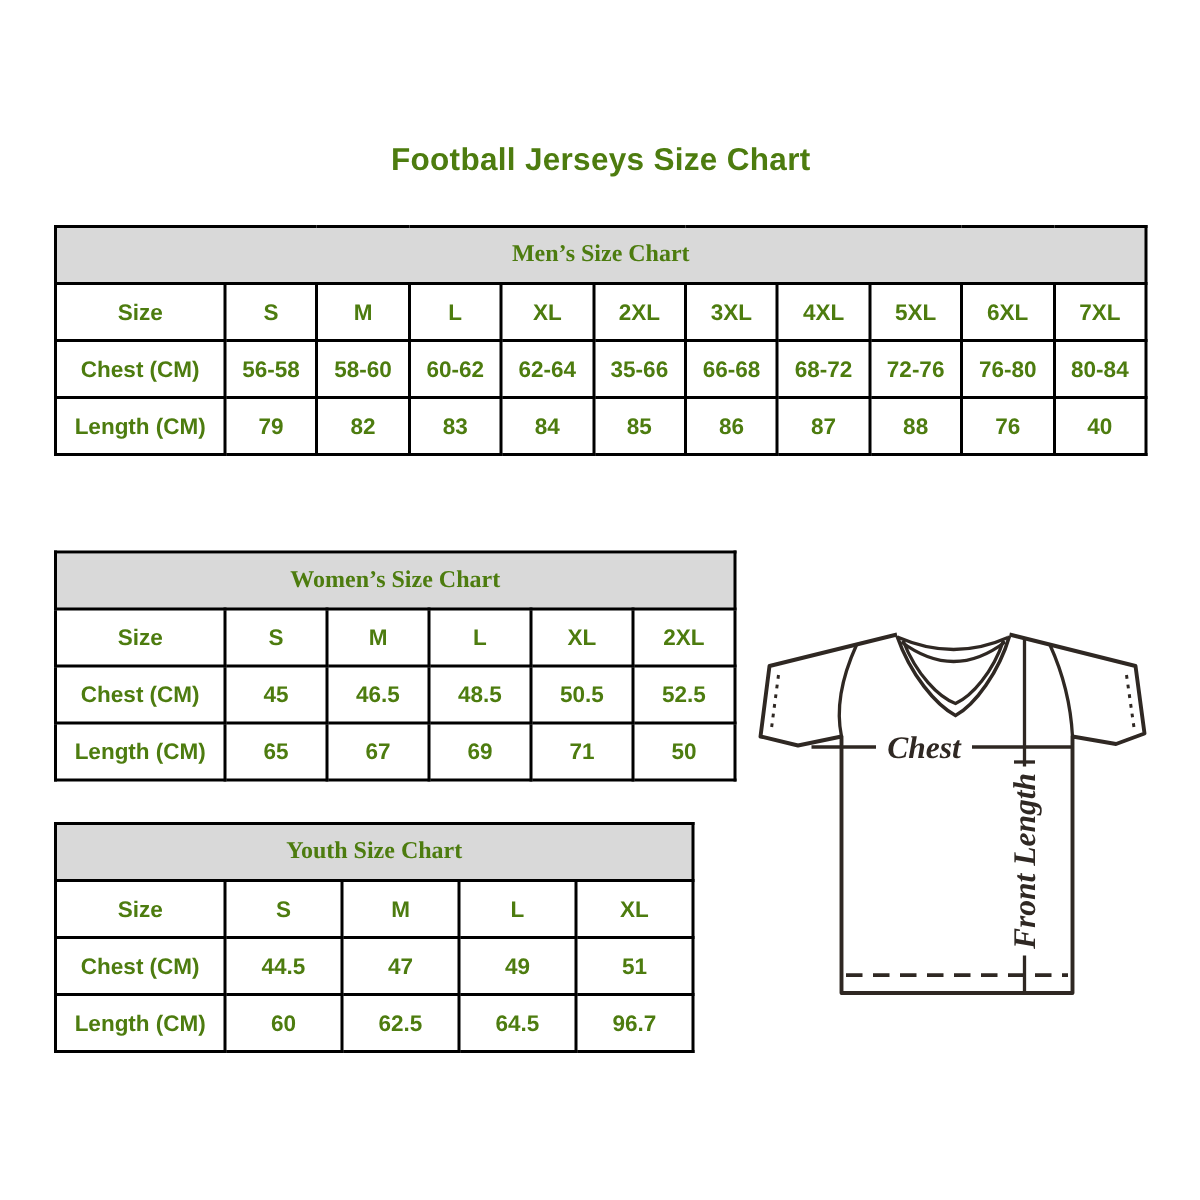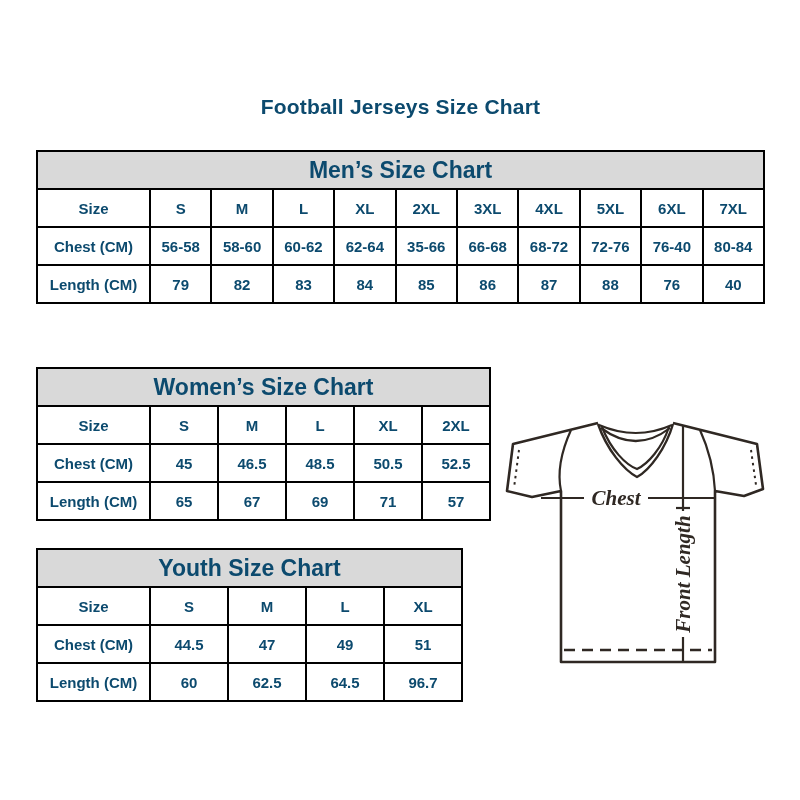--- a/index.html
+++ b/index.html
@@ -1,23 +1,23 @@
 <!DOCTYPE html>
 <html><head>
 <meta charset="utf-8">
 <style>
   html,body{margin:0;padding:0;background:#ffffff;}
   #page{position:relative;width:800px;height:800px;background:#ffffff;overflow:hidden;
-        font-family:"Liberation Sans",sans-serif;color:#0c4a6e;}
+        font-family:"Liberation Sans",sans-serif;color:#4d7c0f;}
   #page-title{position:absolute;left:36px;top:95px;width:729px;text-align:center;
         font-size:21px;font-weight:bold;letter-spacing:.2px;}
   table.sizetable{position:absolute;border-collapse:collapse;table-layout:fixed;background:#fff;}
   table.sizetable td{border:2px solid #000;text-align:center;vertical-align:middle;
         font-weight:bold;font-size:15px;height:36px;padding:0 2px;overflow:hidden;}
-  table.sizetable td.theader{background:#d9d9d9;font-size:23px;}
+  table.sizetable td.theader{background:#d9d9d9;font-size:16px;font-family:Liberation Serif, serif;}
   table.mens{left:36px;top:150px;width:729px;}
   table.womens{left:36px;top:367px;width:455px;padding-left:20px;}
   table.youth{left:36px;top:548px;width:427px;}
   col.labelcol{width:113px;}
   svg#shirt{position:absolute;left:0;top:0;}
   .diagline{stroke:#2f2823;fill:none;}
   .diagtext{font-family:"Liberation Serif",serif;font-style:italic;font-weight:bold;
         font-size:21px;fill:#2f2823;}
 </style>
 </head>
@@ -52,21 +52,21 @@
     <tr>
       <td>Chest (CM)</td>
     <td>56-58</td>
           <td>58-60</td>
           <td>60-62</td>
           <td>62-64</td>
           <td>35-66</td>
           <td>66-68</td>
           <td>68-72</td>
           <td>72-76</td>
-          <td>76-40</td>
+          <td>76-80</td>
           <td>80-84</td>
         </tr>
     <tr>
       <td>Length (CM)</td>
     <td>79</td>
           <td>82</td>
           <td>83</td>
           <td>84</td>
           <td>85</td>
           <td>86</td>
@@ -102,21 +102,21 @@
           <td>48.5</td>
           <td>50.5</td>
           <td>52.5</td>
         </tr>
     <tr>
       <td>Length (CM)</td>
     <td>65</td>
           <td>67</td>
           <td>69</td>
           <td>71</td>
-          <td>57</td>
+          <td>50</td>
         </tr>
   </tbody>
     </table>
 
   <table class="sizetable youth">
     <colgroup>
         <col class="labelcol">
         <col span="4">
       </colgroup>
     <tbody>

